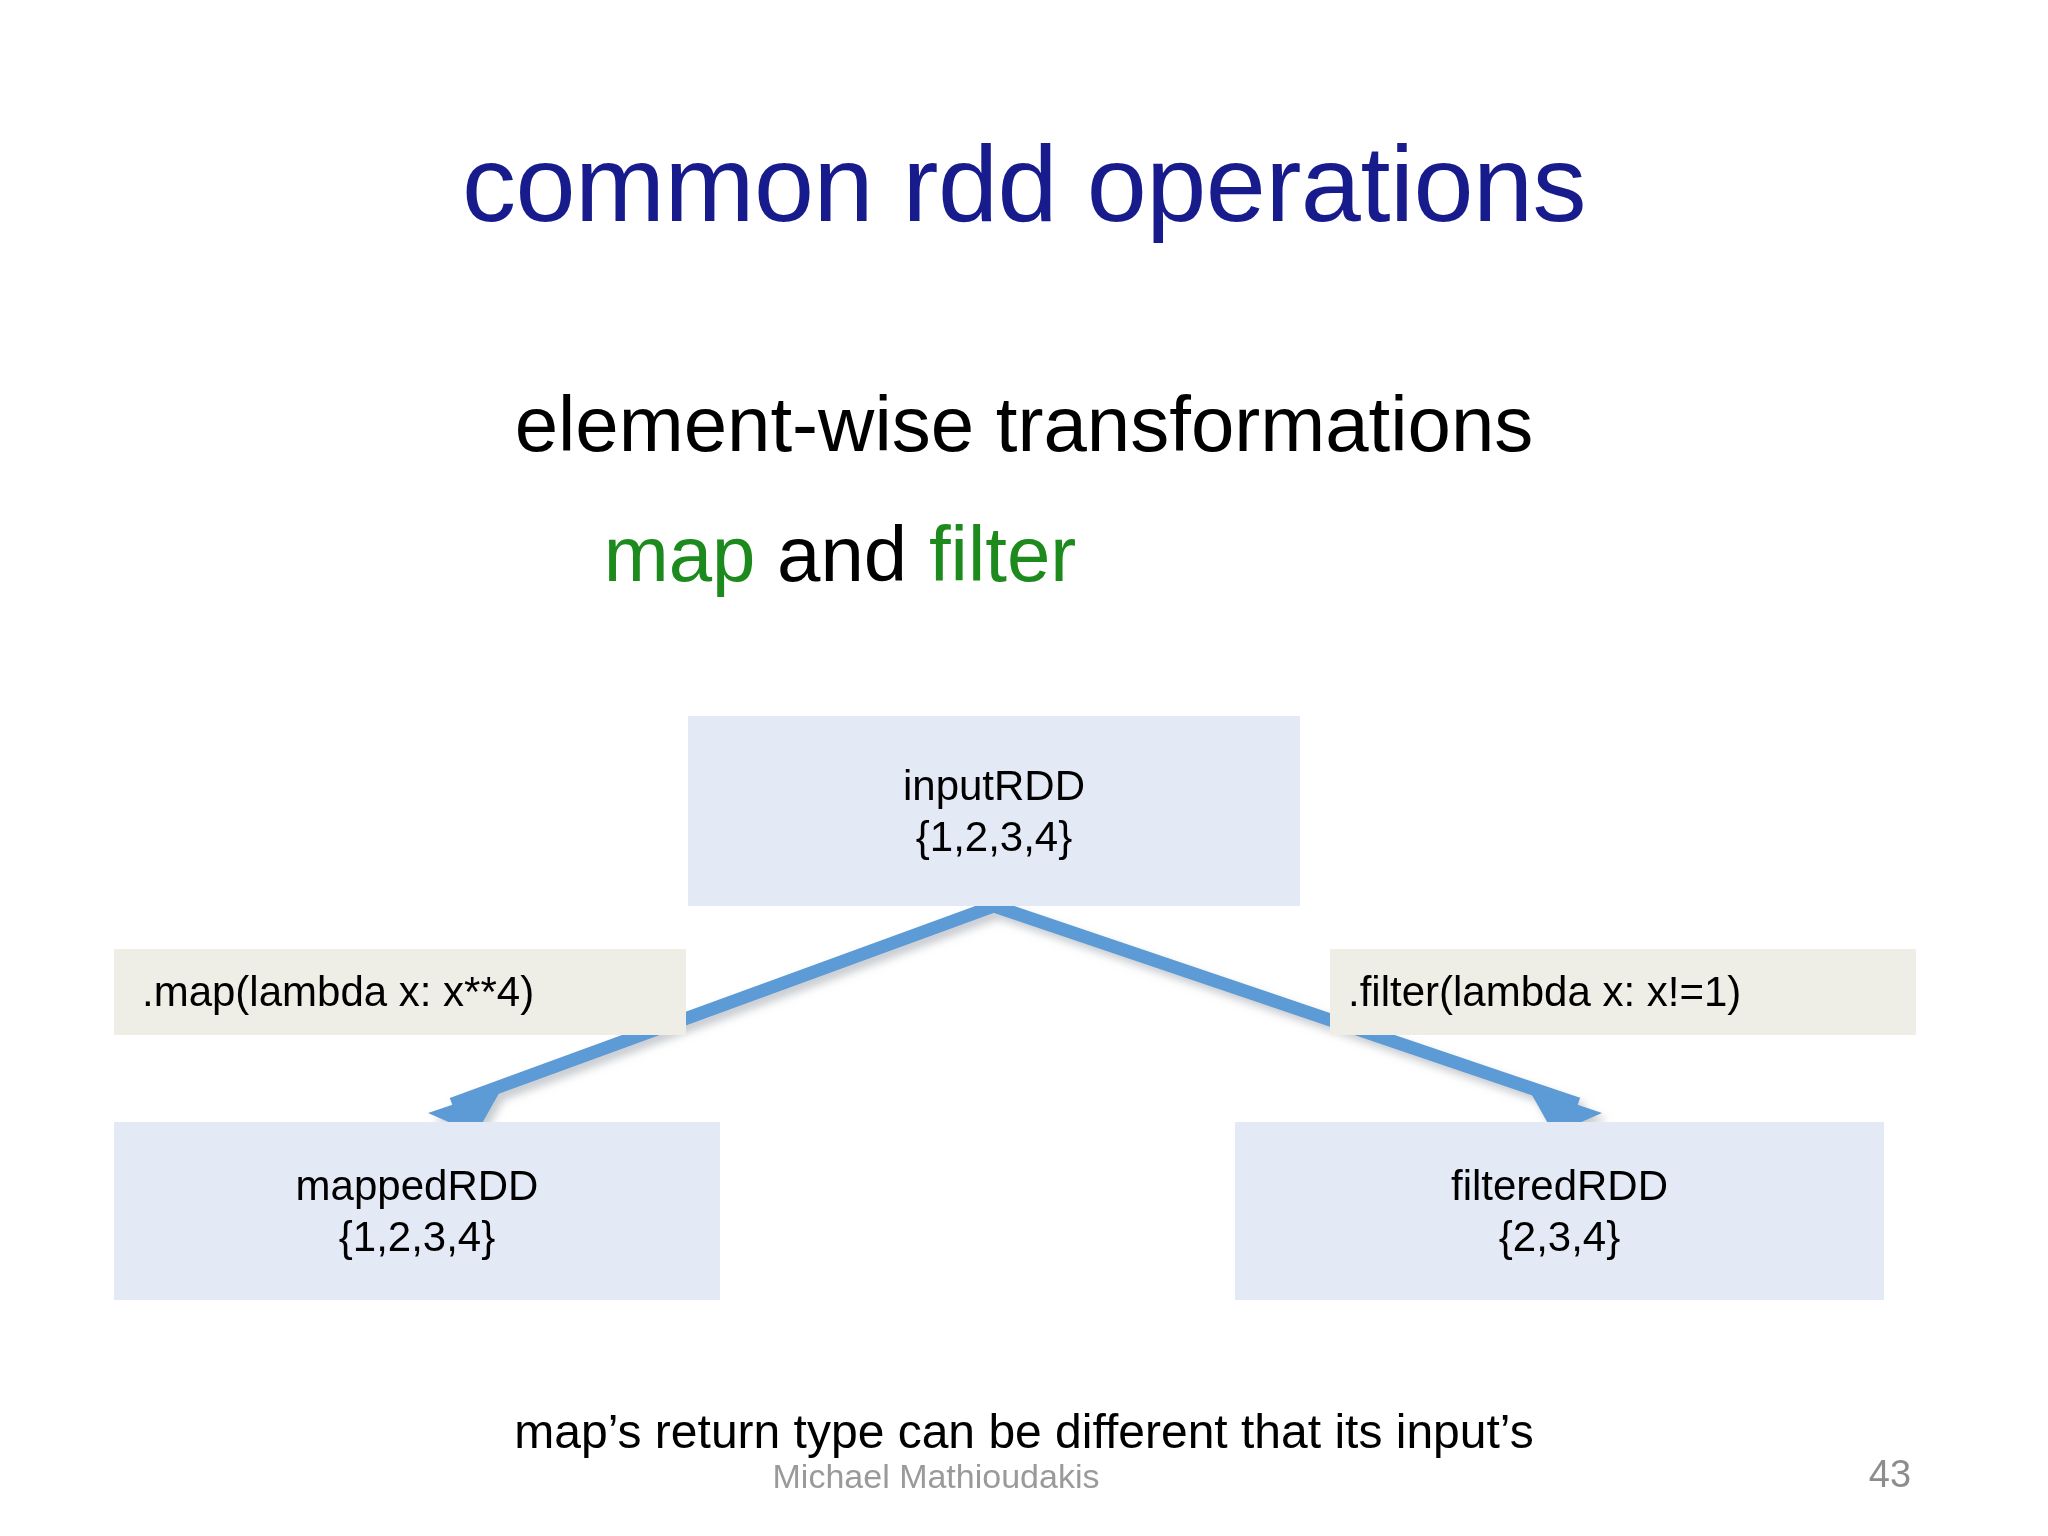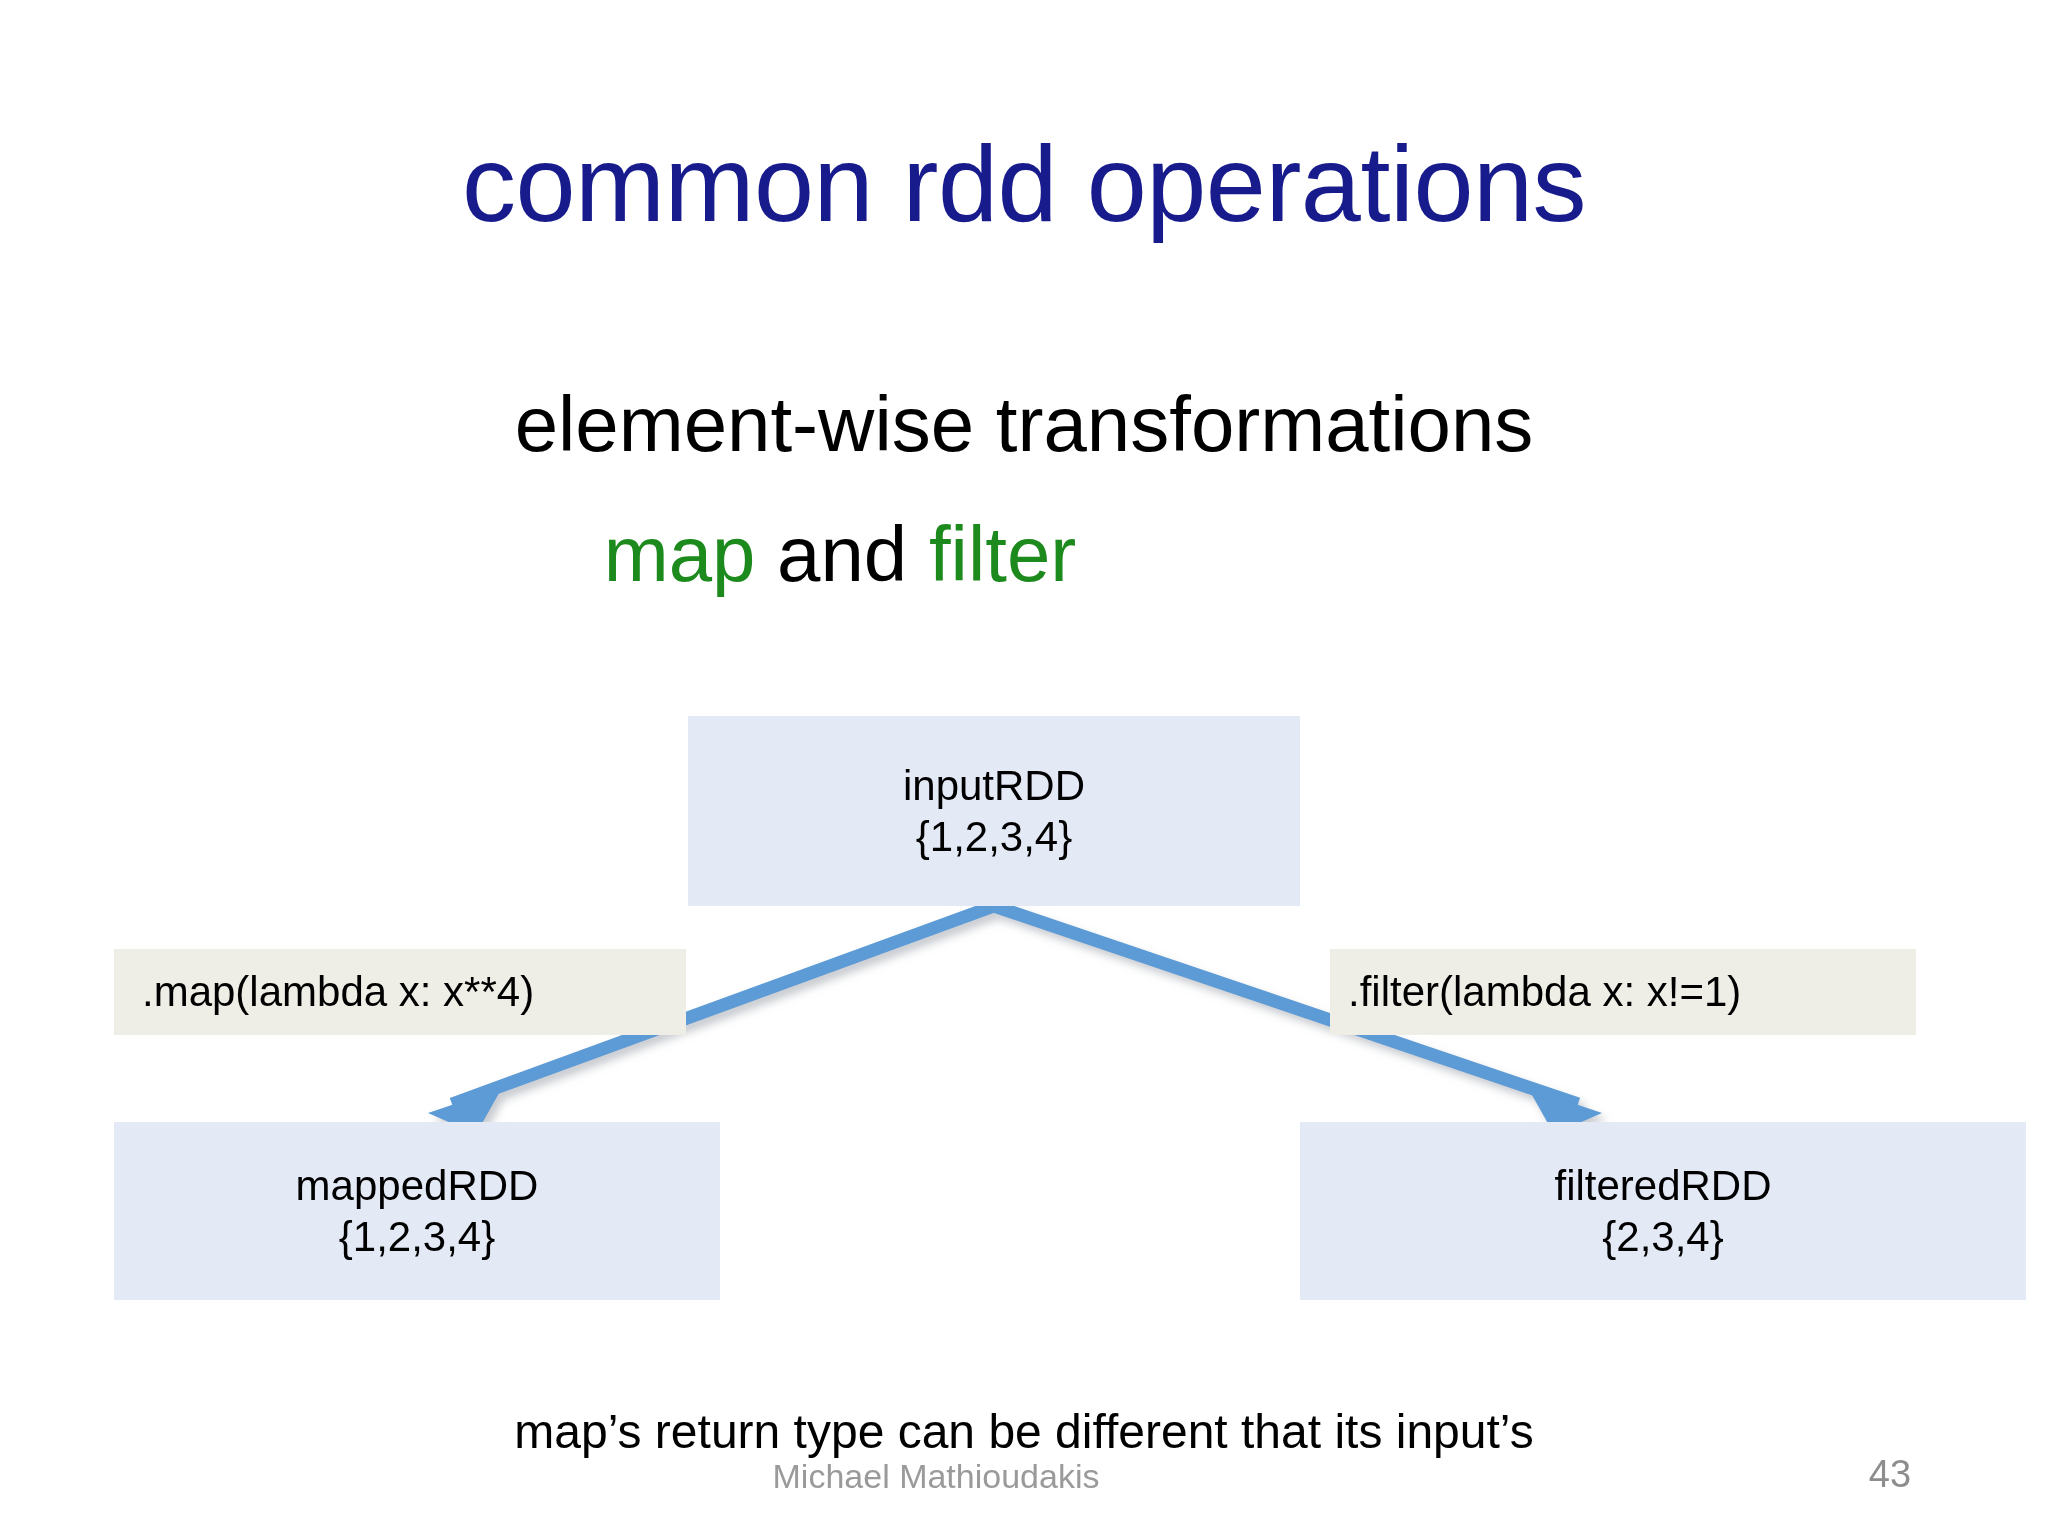--- a/index.html
+++ b/index.html
@@ -82,23 +82,23 @@
     width: 612px;
     height: 190px;
   }
   #box-mapped {
     left: 114px;
     top: 1122px;
     width: 606px;
     height: 178px;
   }
   #box-filtered {
-    left: 1300px;
+    left: 1235px;
     top: 1122px;
-    width: 726px;
+    width: 649px;
     height: 178px;
   }
 
   
   .op-label {
     position: absolute;
     background: #eeeee6;
     color: #000000;
     display: flex;
     align-items: center;

